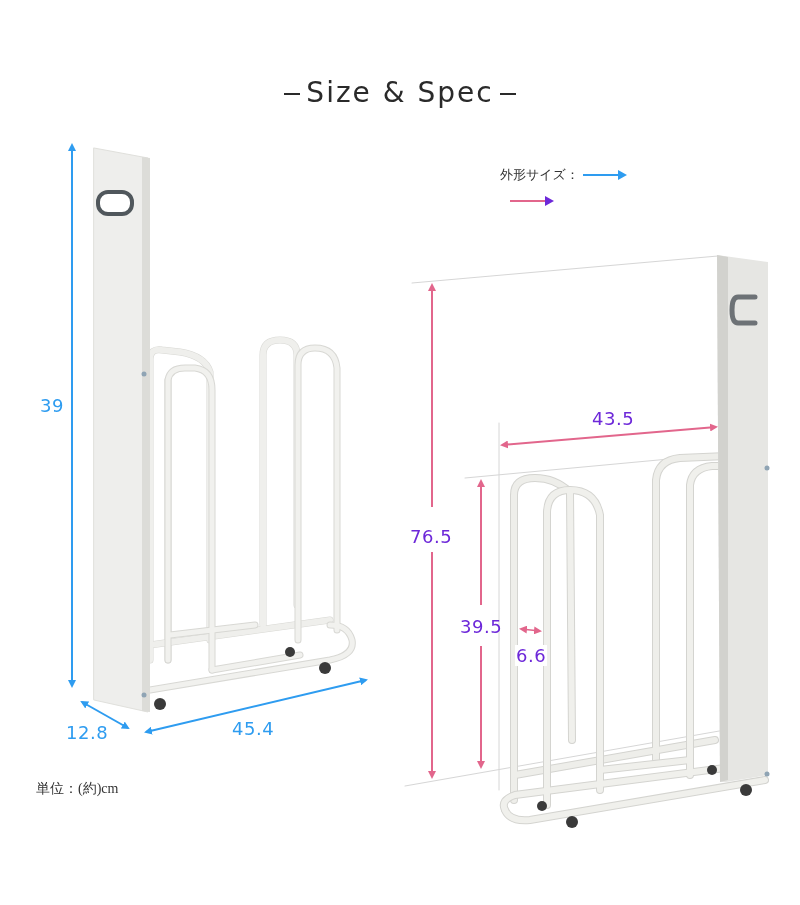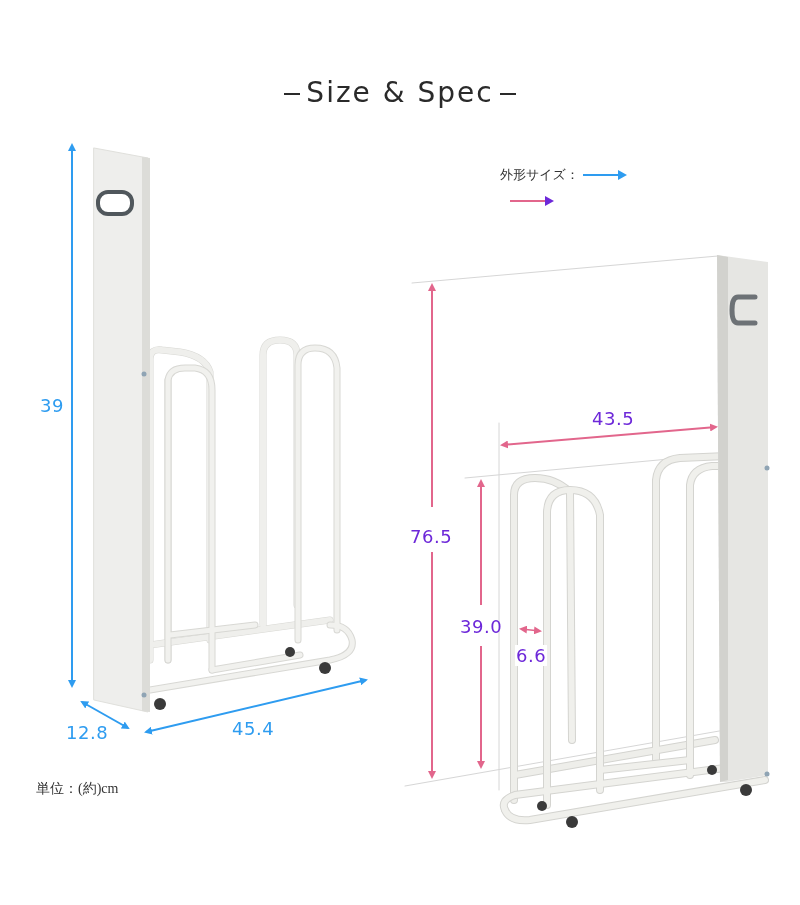--- a/index.html
+++ b/index.html
@@ -163,16 +163,16 @@
     <line x1="521" y1="629" x2="540" y2="631" marker-end="url(#ap)" marker-start="url(#aps)" stroke-width="1.6"></line>
   </g>
 </svg>
 
 <div class="dim blue" style="left:40px;top:395px;">39</div>
 <div class="dim blue" style="left:66px;top:722px;text-align:center;">12.8</div>
 <div class="dim blue" style="left:232px;top:718px;">45.4</div>
 
 <div class="dim pink" style="left:410px;top:519px;margin-top:7px;">76.5</div>
 <div class="dim pink" style="left:592px;top:408px;">43.5</div>
-<div class="dim pink" style="left:460px;top:616px;">39.0</div>
+<div class="dim pink" style="left:460px;top:616px;">39.5</div>
 <div class="dim pink" style="left:515px;top:645px;background:#fff;padding:0 1px;">6.6</div>
 
 <div class="unit">単位：(約)cm</div>
 
 </body></html>

